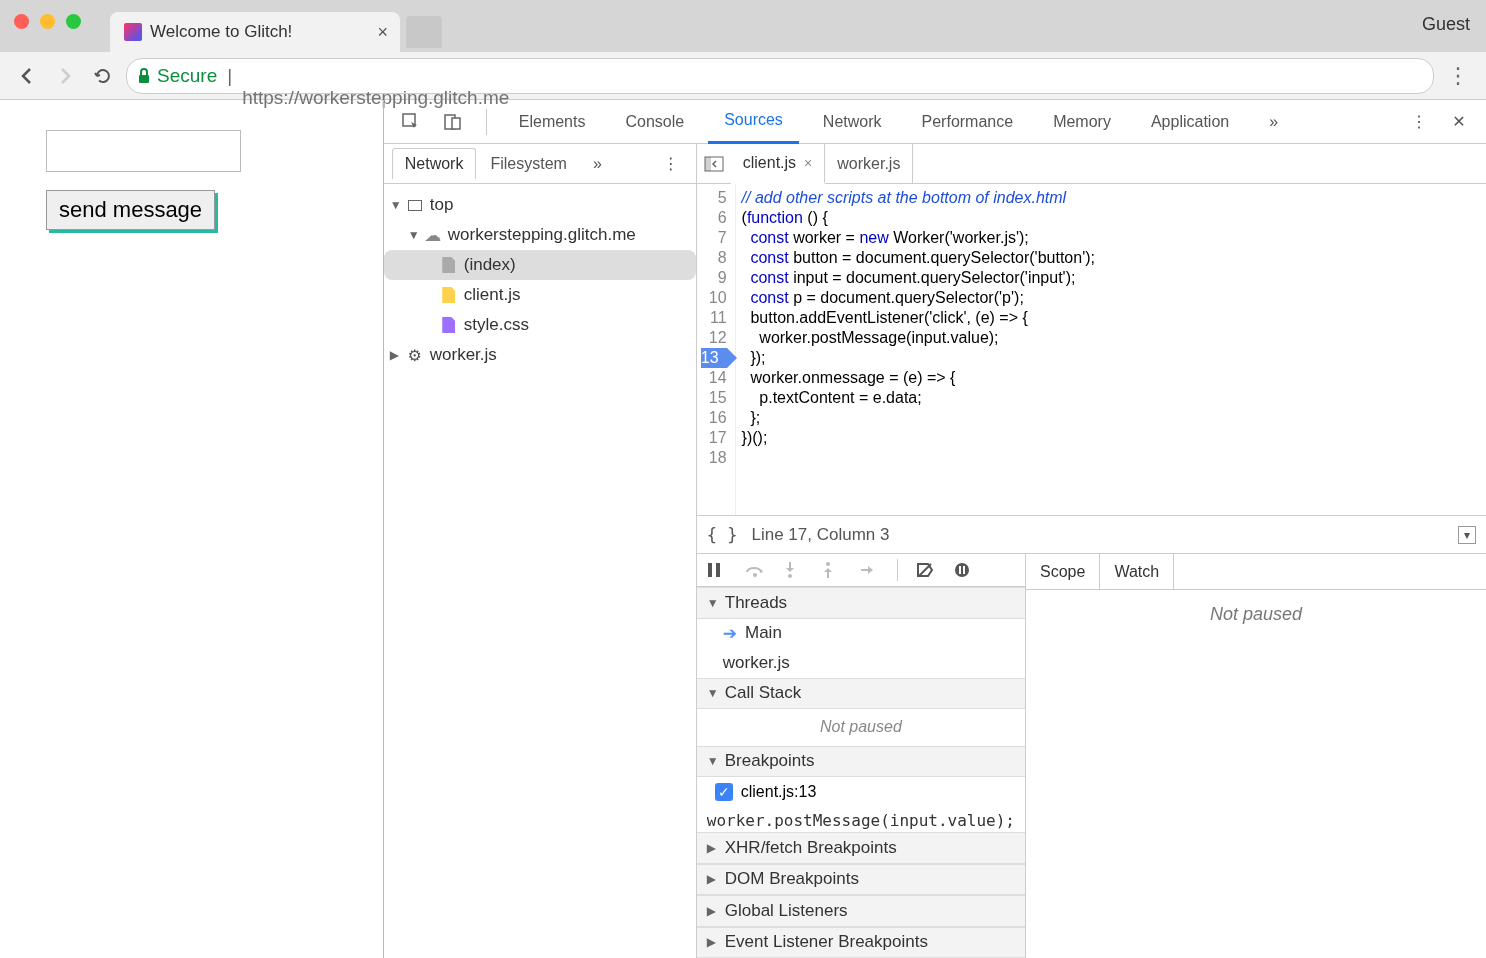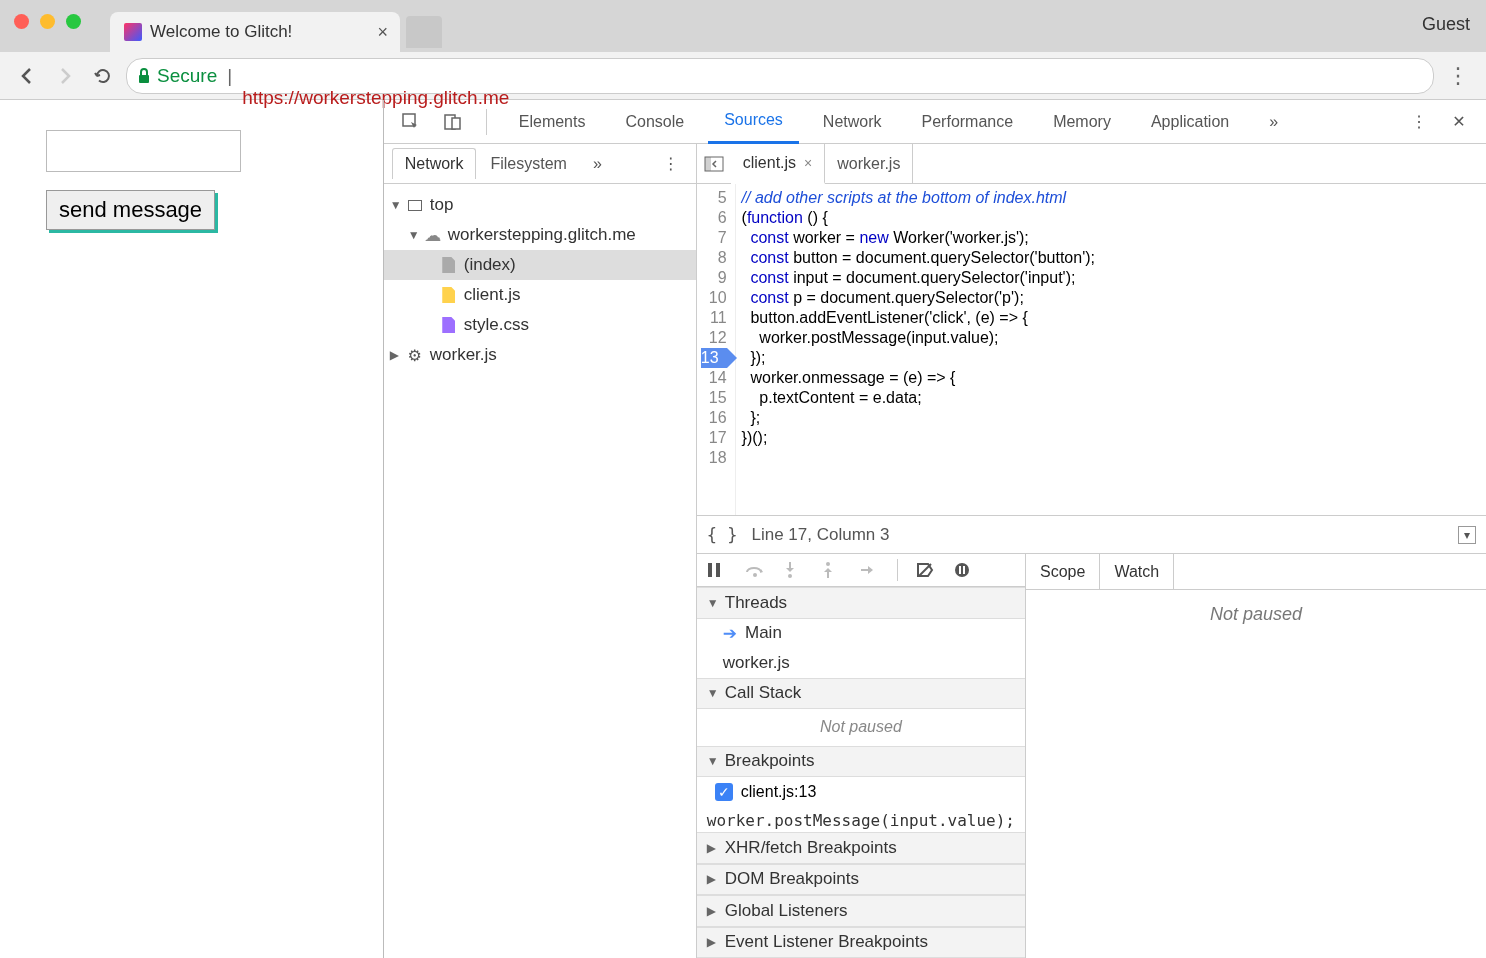--- a/index.html
+++ b/index.html
@@ -16,21 +16,21 @@
 .newtab { width:36px; height:32px; margin-left:6px; margin-bottom:4px; background:#c8c8c8; border-radius:4px 4px 0 0; }
 .guest { position:absolute; right:16px; top:14px; font-size:18px; color:#333; }
 
 .urlbar { height:48px; background:#f2f2f2; display:flex; align-items:center; padding:0 12px; gap:8px; border-bottom:1px solid #ccc; }
 .navbtn { width:30px; height:30px; display:flex; align-items:center; justify-content:center; color:#555; }
 .navbtn.disabled{color:#bbb;}
 .omni { flex:1; height:36px; background:#fff; border:1px solid #ccc; border-radius:16px; display:flex; align-items:center; padding:0 10px; font-size:19px; gap:6px; }
 .omni .lock { color:#0a8f3f; }
 .omni .secure { color:#0a8f3f; }
 .omni .sep { color:#666; margin:0 4px; }
-.omni .urltxt { color:#b91c1c;margin-top:44px; }
+.omni .urltxt { color:#737373;margin-top:44px; }
 .menudots { width:32px; color:#666; font-size:22px; text-align:center; }
 
 
 .content { display:flex; height:858px; }
 .page { width:461px; border-right:1px solid #bbb; padding:30px 46px; }
 .page input { width:195px; height:42px; border:1px solid #bbb; font-size:16px; padding:0 8px; margin-bottom:18px; display:block; }
 .page button { font-size:22px; padding:6px 12px; background:#efefef; border:1px solid #999; box-shadow:3px 3px 0 #2bb8a3; }
 
 
 .dt { flex:1; display:flex; flex-direction:column; font-size:16px; }
@@ -196,21 +196,21 @@
               <span class="ft-ic">
                 <span class="ic-frame"></span>
               </span>
               <span>top</span>
             </div>
           <div class="ft-row" style="padding-left:24px;">
               <span class="caret">▼</span>
               <span class="ft-ic ic-cloud">☁</span>
               <span>workerstepping.glitch.me</span>
             </div>
-          <div class="ft-row sel" style="padding-left:56px;">
+          <div class="ft-row sel" style="padding-left:56px;border-radius:8px;">
               <span class="ft-ic">
                 <span class="ic-file"></span>
               </span>
               <span>(index)</span>
             </div>
           <div class="ft-row" style="padding-left:56px;">
               <span class="ft-ic">
                 <span class="ic-js"></span>
               </span>
               <span>client.js</span>

